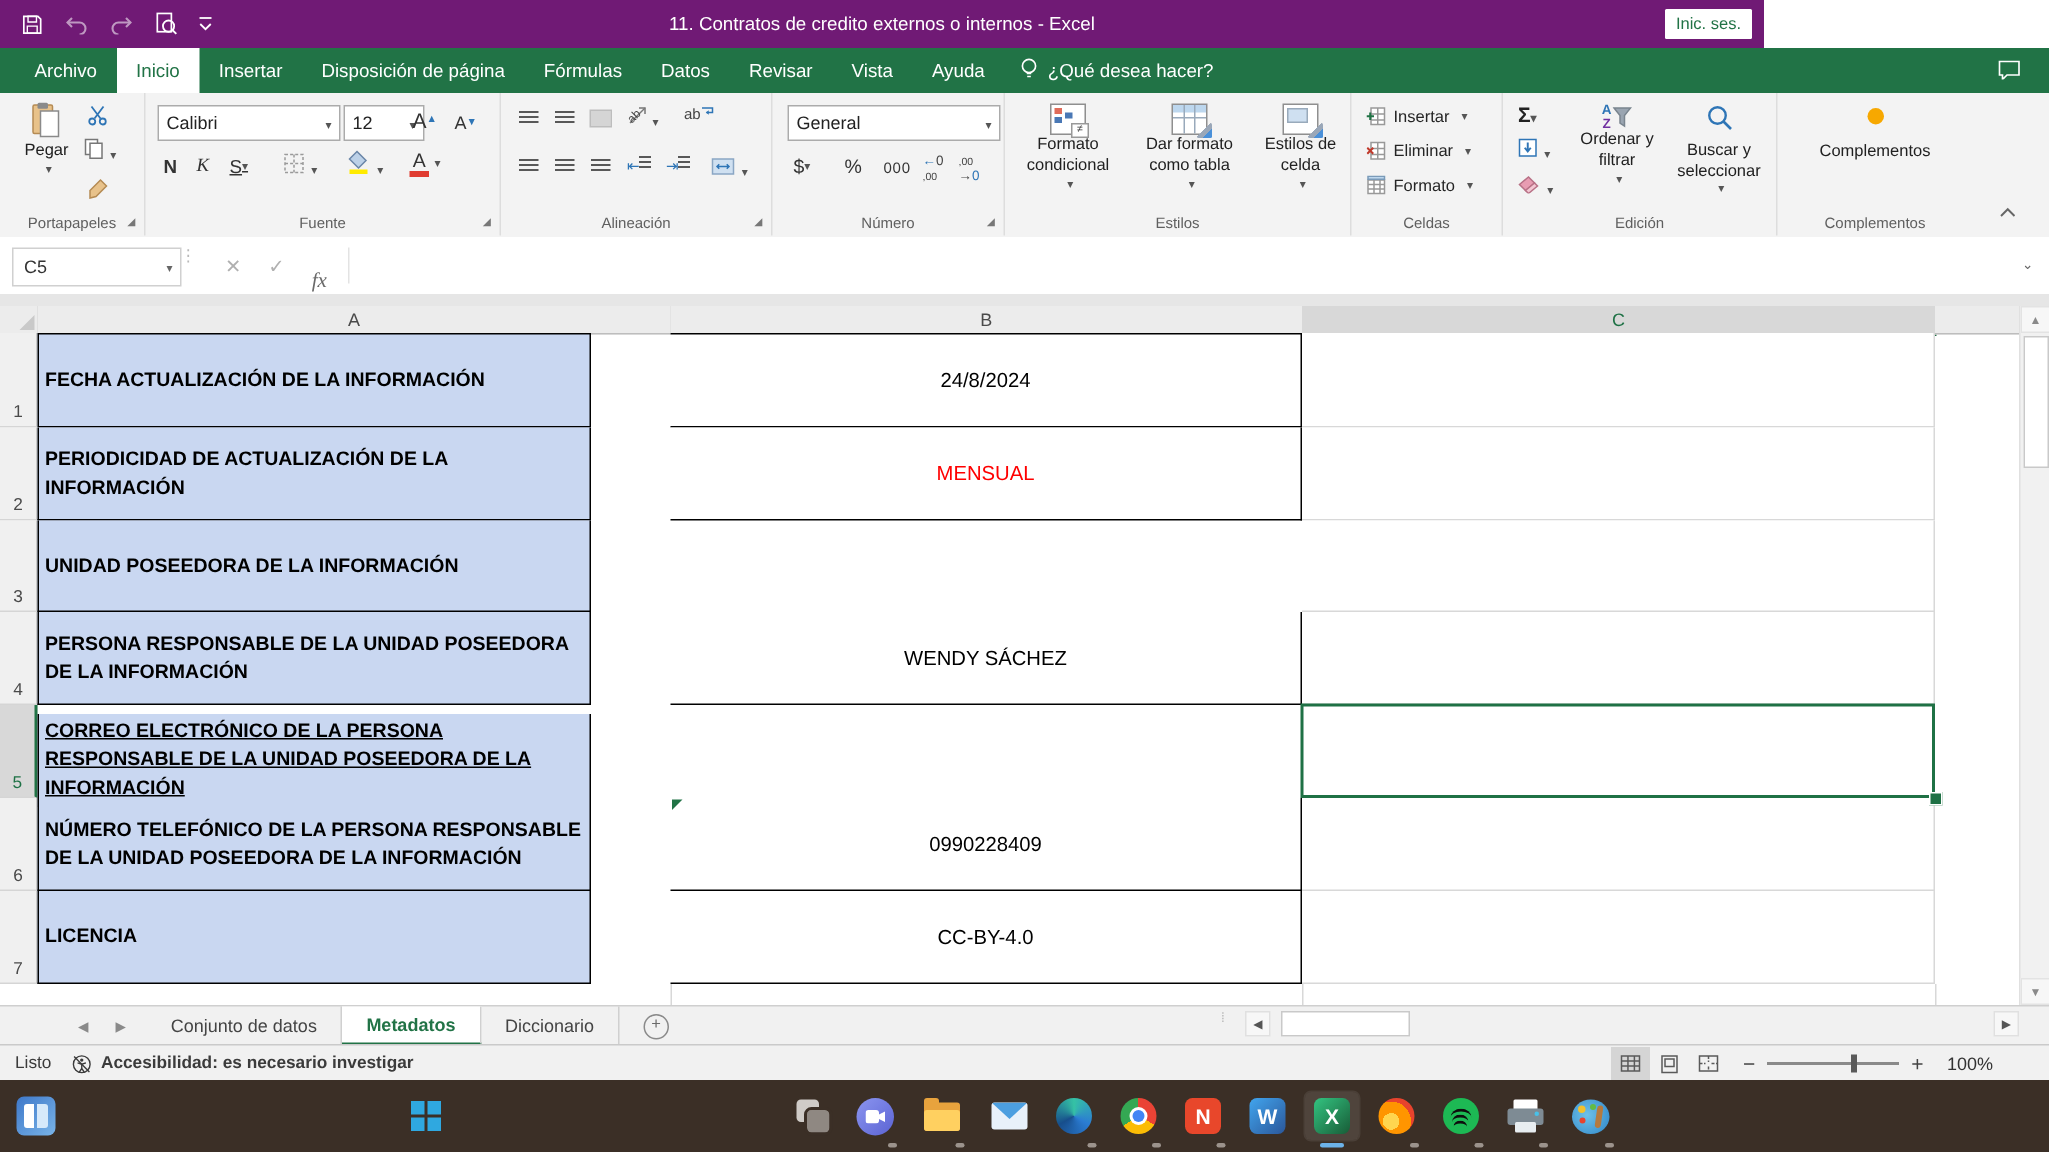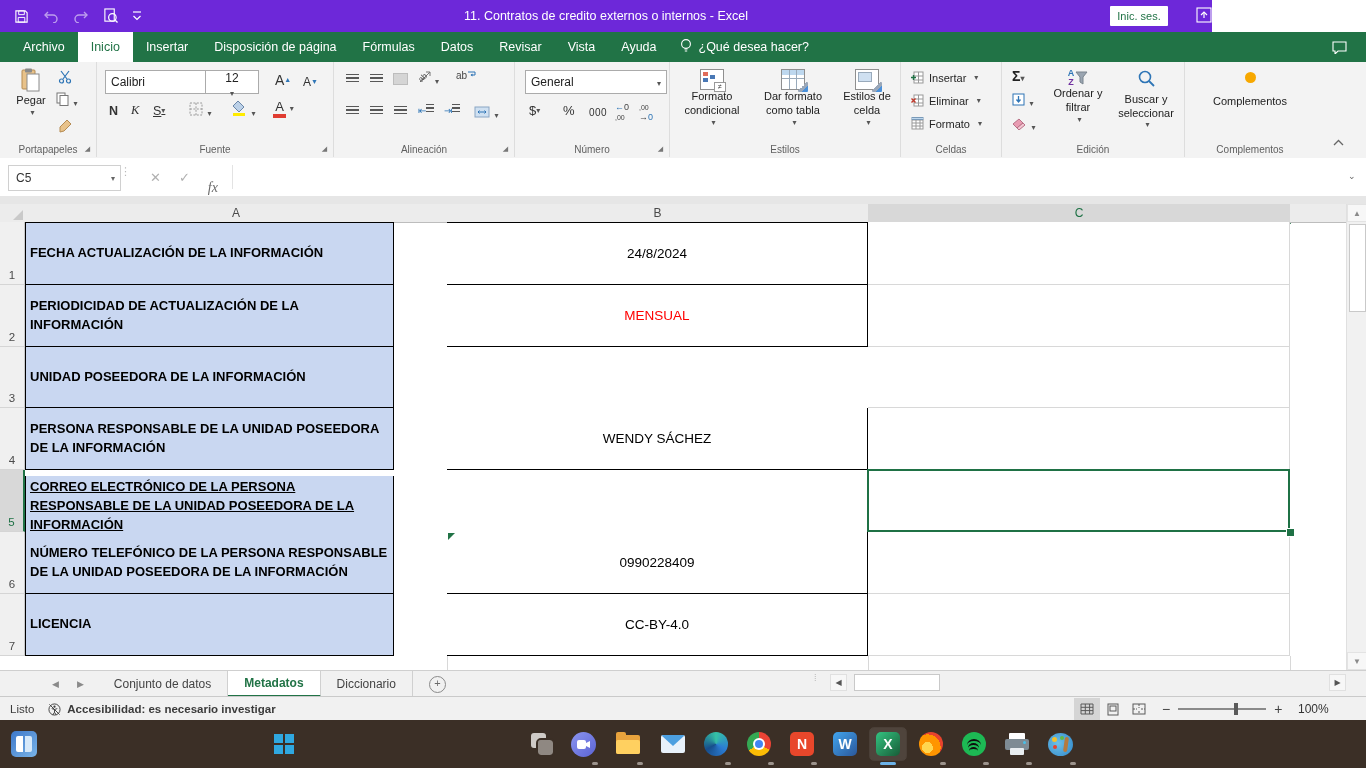--- a/index.html
+++ b/index.html
@@ -1,20 +1,20 @@
 <!DOCTYPE html>
 <html><head>
 <meta charset="utf-8">
 <style>
   html,body{margin:0;padding:0;background:#fff;}
   body{width:1366px;height:768px;overflow:hidden;font-family:"Liberation Sans",sans-serif;-webkit-font-smoothing:antialiased;}
   #app{position:relative;width:1366px;height:768px;background:#fff;}
 
   
-  .titlebar{position:absolute;top:0;left:0;width:1176px;height:32px;background:#6d28d9;color:#fff;padding-left:36px;}
+  .titlebar{position:absolute;top:0;left:0;width:1176px;height:32px;background:#701a75;color:#fff;}
   .qat{position:absolute;top:0;left:0;height:32px;display:flex;align-items:center;gap:14px;padding-left:14px;}
   .qat svg{display:block;}
   .dim{opacity:.55;}
   .win-title{position:absolute;top:0;left:0;right:0;height:32px;display:flex;align-items:center;justify-content:center;font-size:12.5px;color:#fff;pointer-events:none;}
   .signin{position:absolute;top:6px;left:1110px;width:58px;height:20px;background:#fff;color:#217346;font-size:11px;display:flex;align-items:center;justify-content:center;border-radius:1px;}
   .winbtn{position:absolute;top:0;width:46px;height:32px;display:flex;align-items:center;justify-content:center;color:#fff;font-size:14px;}
   .ribbonopts{position:absolute;top:7px;left:1196px;color:#fff;}
 
   
   .tabrow{position:absolute;top:32px;left:0;width:1366px;height:30px;background:#217346;display:flex;align-items:stretch;font-size:12.5px;color:#fff;padding-left:10px;}
@@ -230,21 +230,21 @@
       </div>
       <div class="glabel">Portapapeles</div>
       <div class="dlg">◢</div>
     </div>
 
     <div class="rgroup" style="width:236px;">
       <div class="sel" style="position:absolute;left:8px;top:8px;width:110px;">
         <span>Calibri</span>
           <span class="caretonly"></span>
       </div>
-      <div class="sel" style="position:absolute;left:108px;top:8px;width:42px;flex-direction:column;">
+      <div class="sel" style="position:absolute;left:132px;top:8px;width:42px;">
         <span>12</span>
           <span class="caretonly"></span>
       </div>
       <div class="smallbtn" style="position:absolute;left:174px;top:7px;font-size:14px;">A<span style="font-size:7px;color:#2E75B6;vertical-align:top;">▲</span></div>
       <div class="smallbtn" style="position:absolute;left:202px;top:9px;font-size:12px;">A<span style="font-size:7px;color:#2E75B6;vertical-align:top;">▼</span></div>
       <div class="smallbtn" style="position:absolute;left:8px;top:38px;font-weight:bold;">N</div>
       <div class="smallbtn" style="position:absolute;left:30px;top:38px;font-style:italic;font-family:'Liberation Serif',serif;">K</div>
       <div class="smallbtn caretonly" style="position:absolute;left:52px;top:38px;text-decoration:underline;">S</div>
       <div class="caretonly" style="position:absolute;left:92px;top:40px;">
         <svg width="14" height="14" viewBox="0 0 14 14">

